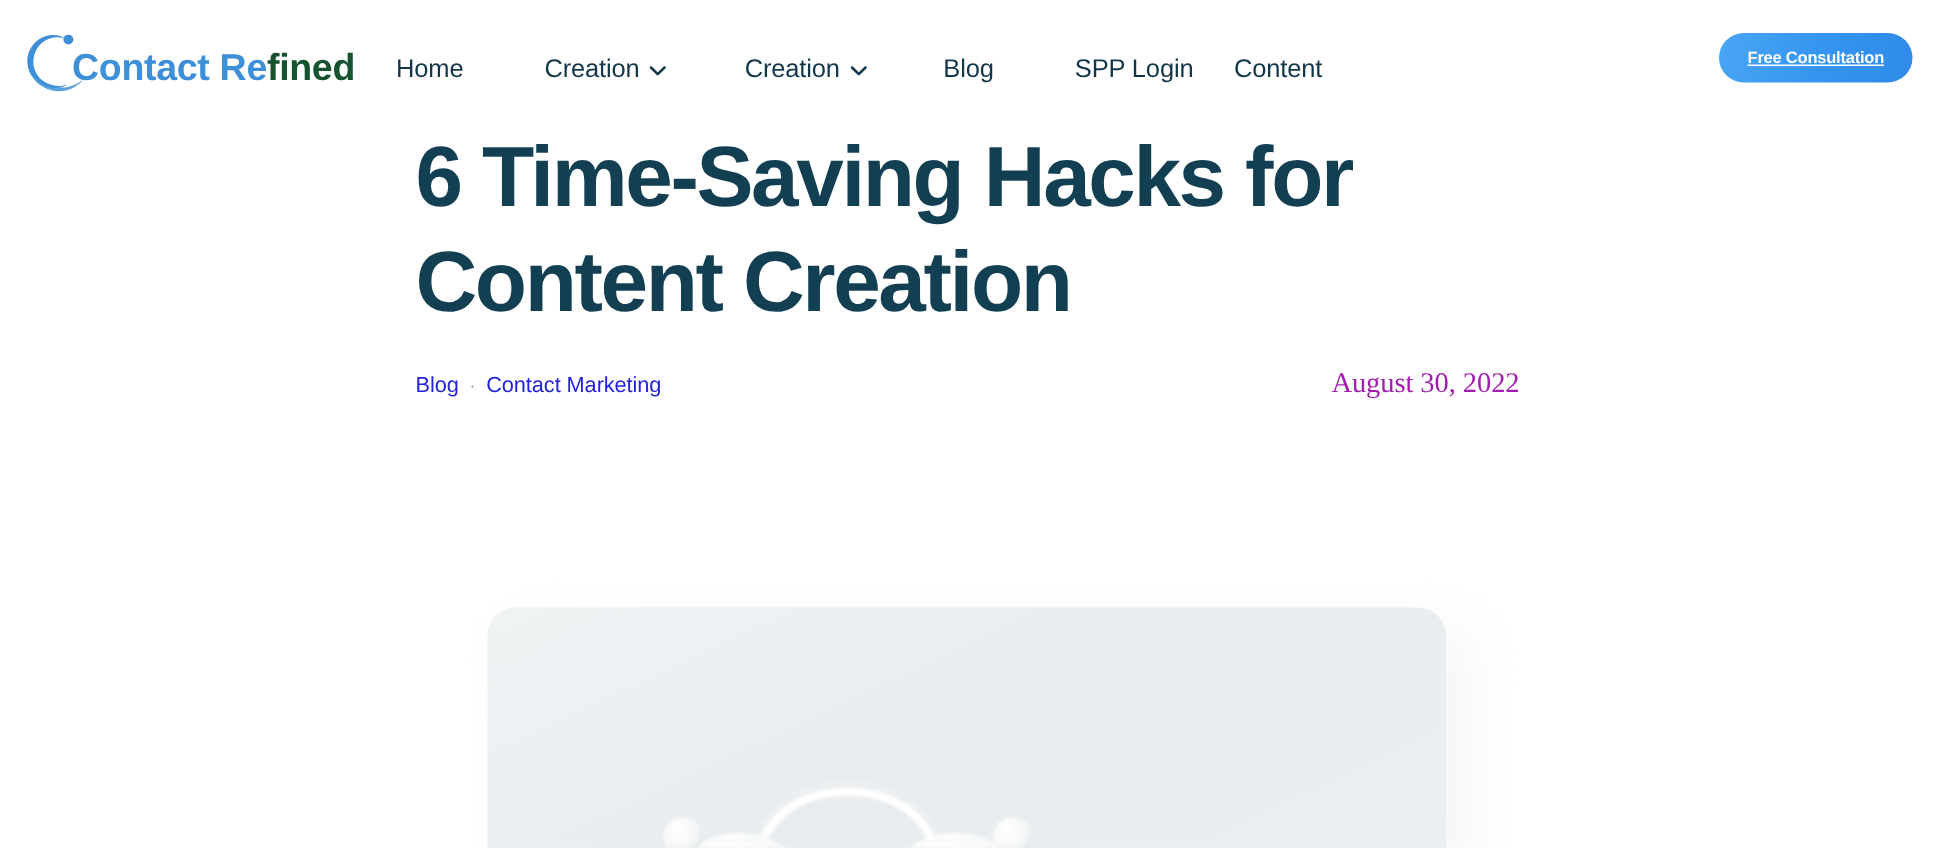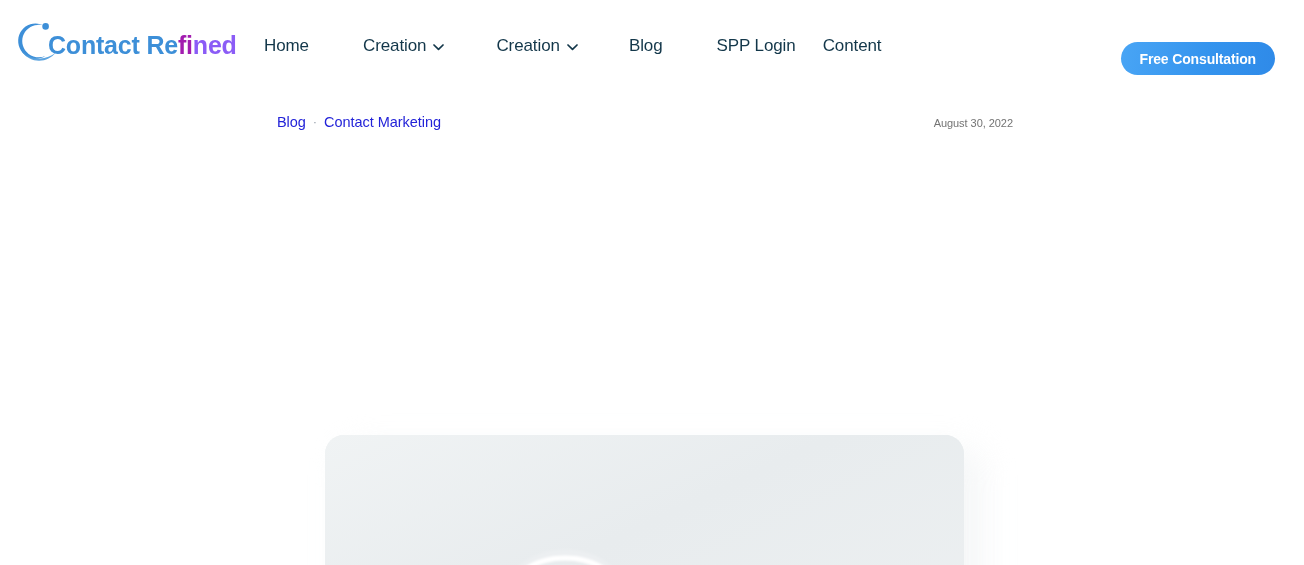--- a/index.html
+++ b/index.html
@@ -33,22 +33,22 @@
     font-size:25px;
     font-weight:600;
     letter-spacing:-0.2px;
     line-height:1;
     margin-left:-8px;
     white-space:nowrap;
     position:relative;
     top:2px;
   }
   .logo-word .w-blue{ color:#3d8fd8; }
-  .logo-word .w-mid { color:#a21caf; }
-  .logo-word .w-gold{ color:#8b5cf6; }
+  .logo-word .w-mid { color:#14532d; }
+  .logo-word .w-gold{ color:#14532d; }
 
   
   .main-nav{
     position:absolute;
     left:264px; top:0;
     height:92px;
     display:flex; align-items:center;
     gap:0;
   }
   .nav-item{
@@ -63,33 +63,34 @@
   .nav-gap-1{ margin-right:54px; }
   .nav-gap-2{ margin-right:52px; }
   .nav-gap-3{ margin-right:51px; }
   .nav-gap-4{ margin-right:54px; }
   .nav-gap-5{ margin-right:27px; }
   .chev{ display:inline-block; width:11px; height:7px; position:relative; top:1px; }
   .chev svg{ display:block; }
 
   .cta-btn{
     position:absolute;
-    right:29px; top:42px;
+    right:29px; top:22px;
     height:33px;
     padding:0 19px;
     display:flex; align-items:center; justify-content:center;
     border:none; border-radius:17px;
     background:linear-gradient(100deg,#49a5f5 0%,#3494ee 55%,#2f8ae8 100%);
     color:#ffffff;
     font-family:"Liberation Sans", sans-serif;
-    font-size:14px;
+    font-size:11px;
     font-weight:700;
     letter-spacing:-0.15px;
     white-space:nowrap;
     cursor:pointer;
+    text-decoration:underline;
   }
 
   
   .article{
     position:relative;
     padding-left:277px;
   }
   .post-title{
     color:#133f52;
     font-size:57px;
@@ -107,24 +108,25 @@
   }
   .breadcrumb{
     display:flex; align-items:center; gap:7px;
     font-size:14.5px;
     letter-spacing:-0.05px;
   }
   .crumb-link{ color:#2323d8; text-decoration:none; cursor:pointer; }
   .crumb-sep{ color:#9aa2ad; font-size:13px; position:relative; top:-1px; }
   .post-date{
     margin-left:auto;
-    color:#737373;
-    font-size:11px;
+    color:#a21caf;
+    font-size:19px;
     letter-spacing:-0.05px;
     white-space:nowrap;
+    font-family:Liberation Serif, serif;
   }
 
   
   .feature-wrap{
     position:absolute;
     left:325px; top:321px;
     width:639px; height:300px;
   }
   .feature-shadow{
     position:absolute;
@@ -199,20 +201,21 @@
     </a>
 
   </nav>
 
   <button class="cta-btn">Free Consultation</button>
 
 </header>
 
 <main class="article">
 
+  <h1 class="post-title">6 Time-Saving Hacks for Content Creation</h1>
 
   <div class="meta-row">
     <div class="breadcrumb">
       <a class="crumb-link" href="#">Blog</a>
       <span class="crumb-sep">·</span>
       <a class="crumb-link" href="#">Contact Marketing</a>
     </div>
     <div class="post-date">August 30, 2022</div>
   </div>
 

